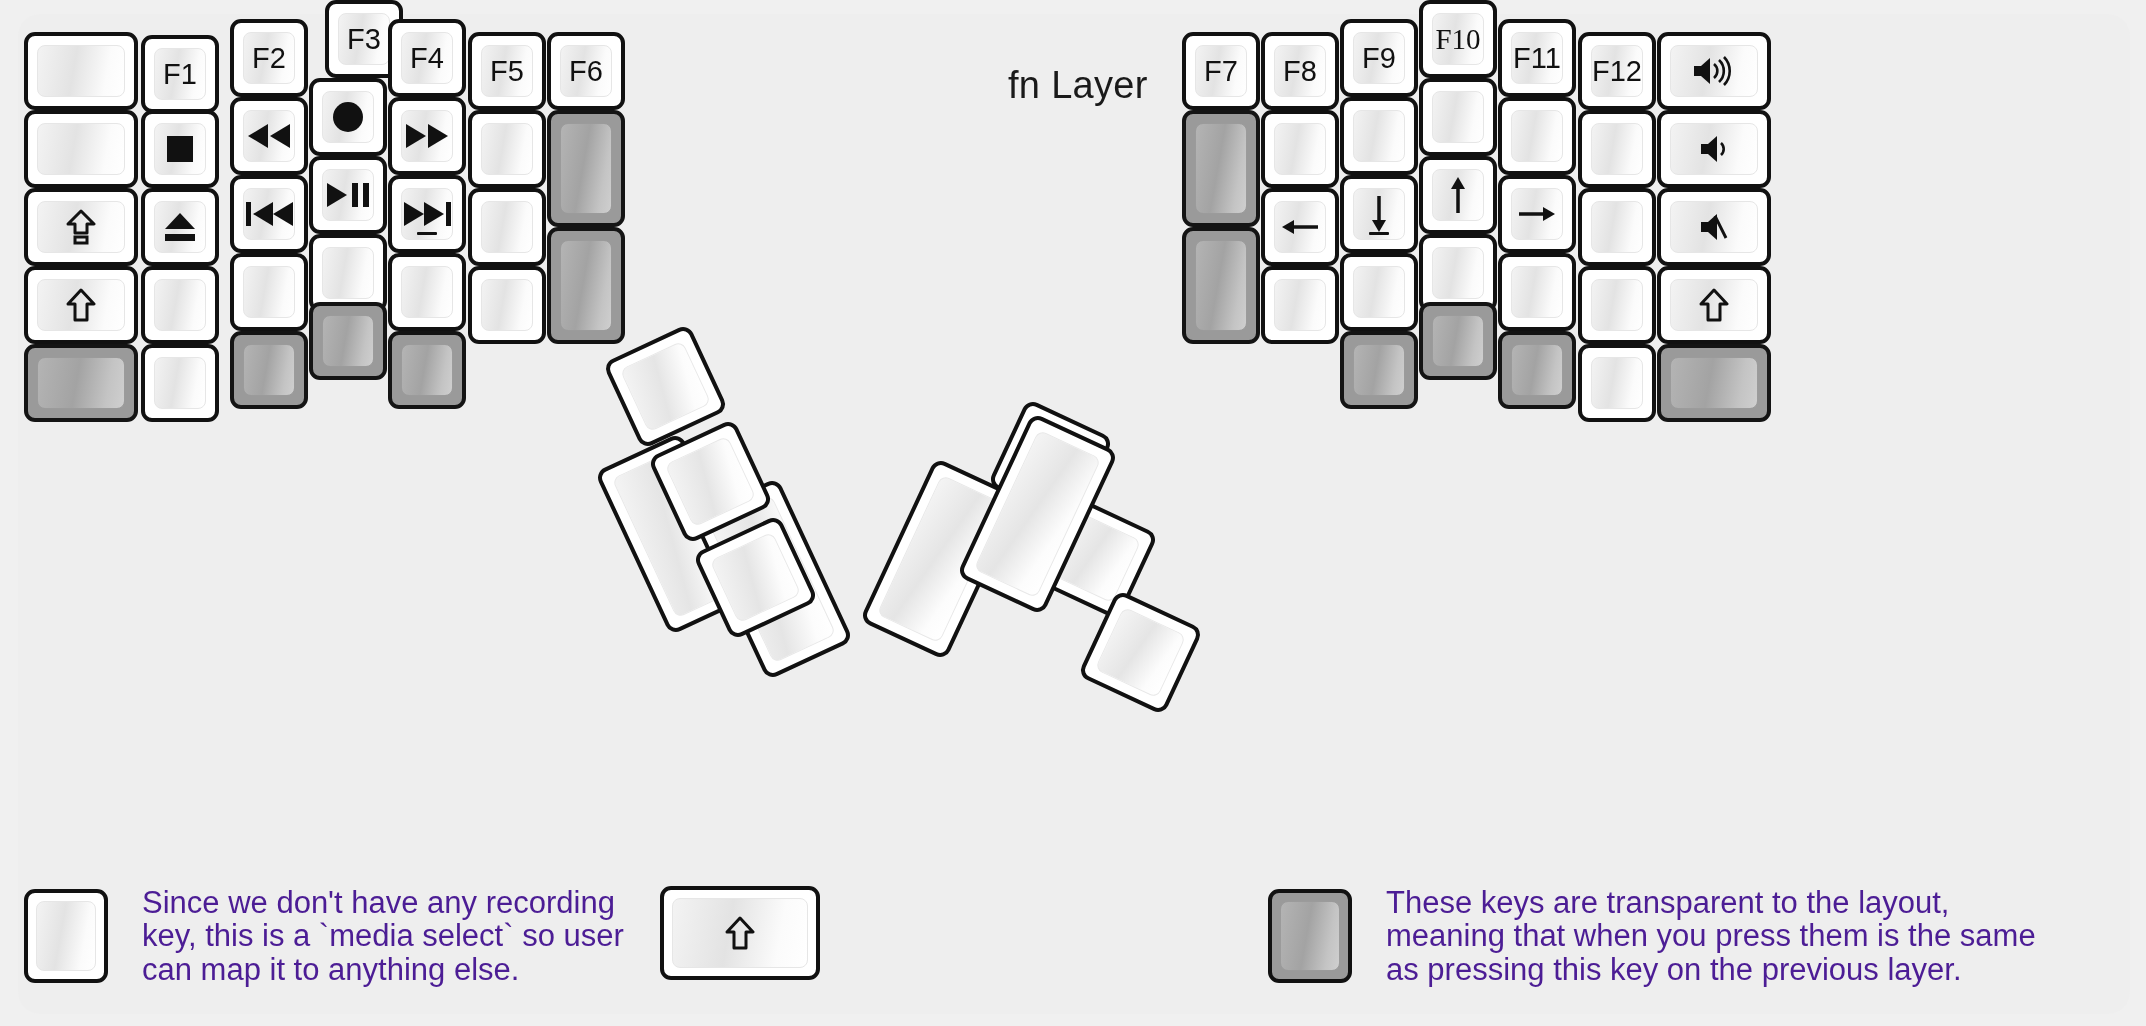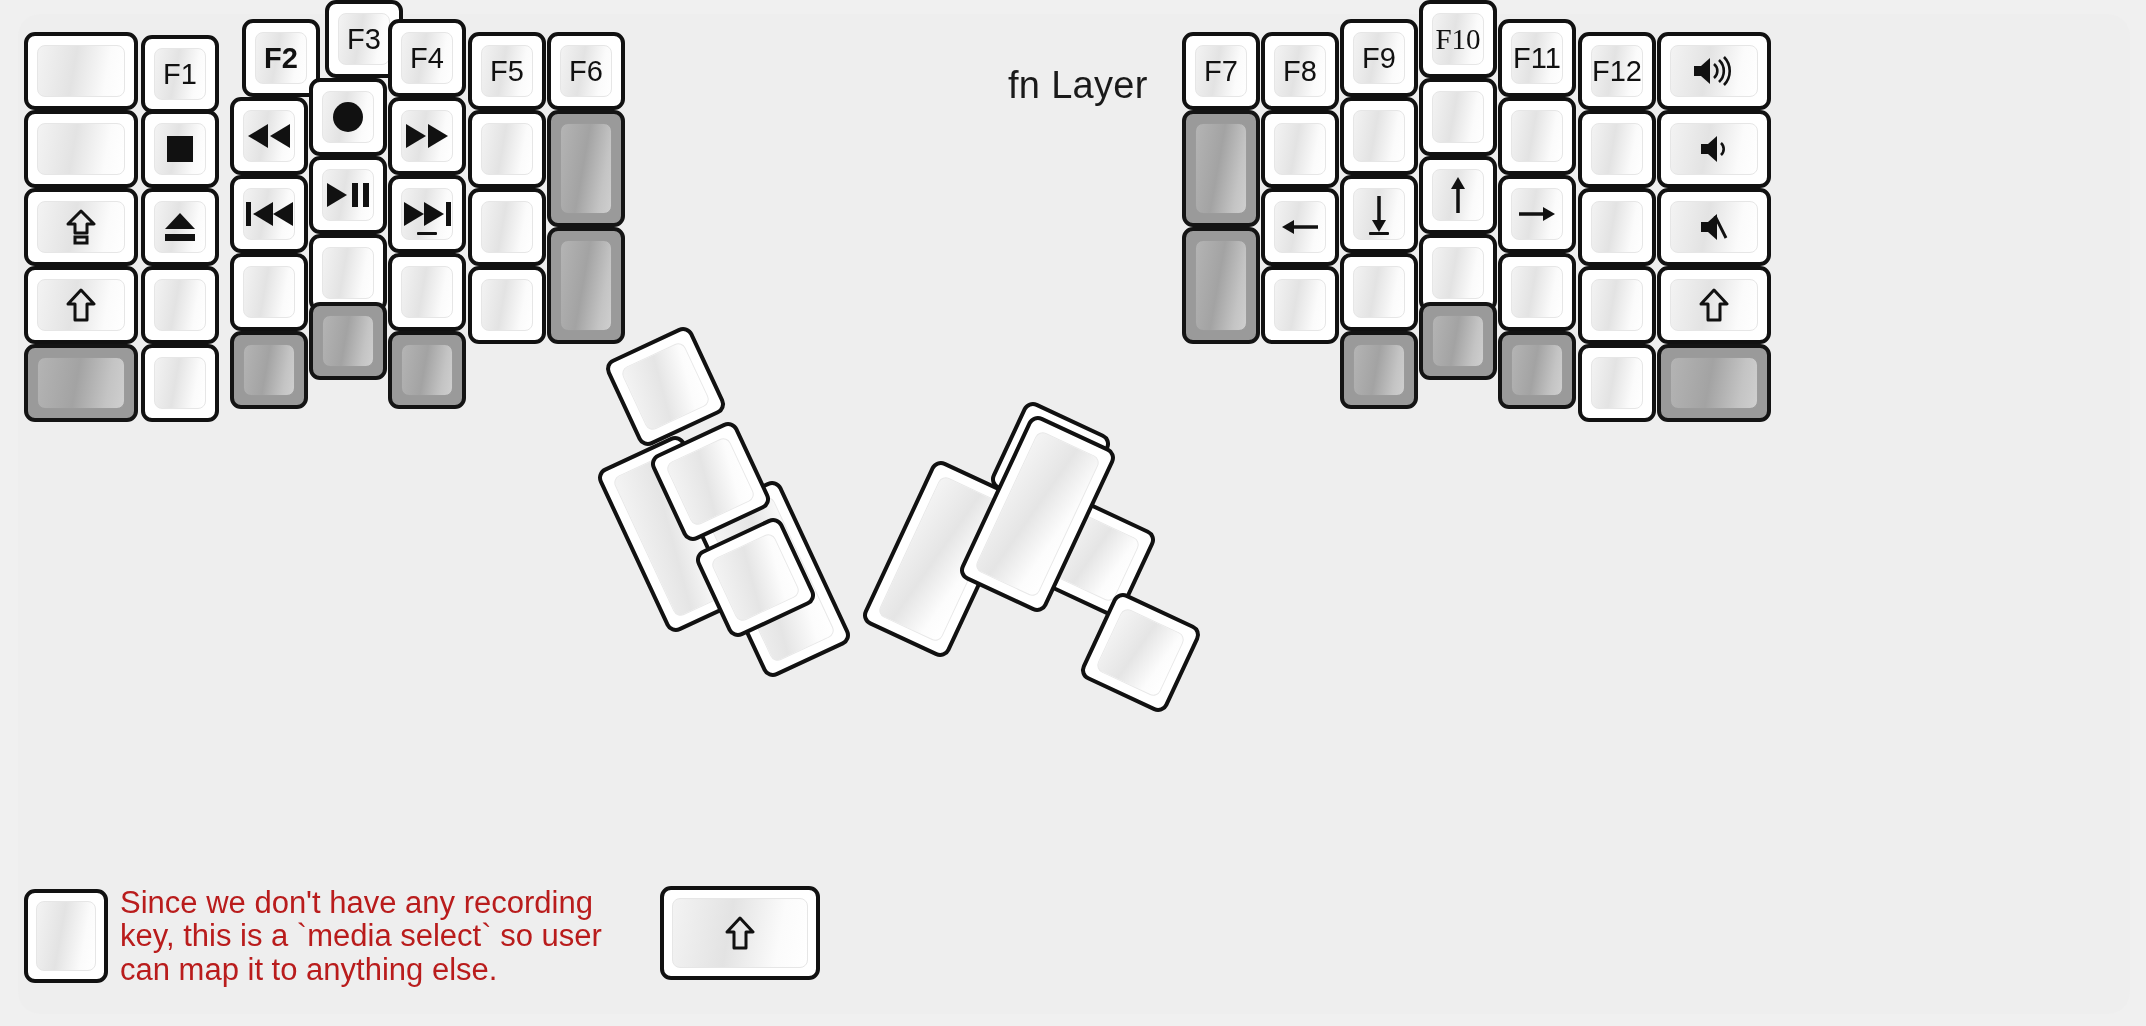--- a/index.html
+++ b/index.html
@@ -39,21 +39,21 @@
   .tk .cap{position:absolute;left:9px;top:9px;right:9px;bottom:9px;border-radius:8px;
            background:linear-gradient(100deg,#f4f4f4 0%,#e5e5e5 45%,#fcfcfc 80%,#ffffff 100%);
            border:1px solid #e8e8e8;}
 
   
   #legend{position:absolute;left:0;top:872px;width:2146px;height:154px;}
   .lg{position:absolute;display:flex;align-items:center;}
   .lg .lgkey{position:relative;box-sizing:border-box;border:4px solid #111;border-radius:11px;flex:0 0 auto;}
   .lg .lgkey .cap{position:absolute;left:8px;top:8px;right:8px;bottom:8px;border-radius:8px;
                   display:flex;align-items:center;justify-content:center;}
-  .lg .lgtext{margin-left:12px;font-size:31px;line-height:1.08;color:#b91c1c;white-space:pre-line;}
+  .lg .lgtext{margin-left:34px;font-size:31px;line-height:1.08;color:#4c1d95;white-space:pre-line;}
 </style>
 </head>
 <body>
 
 <div id="panel">
   <div id="title">fn Layer</div>
   <div id="keys">
       <div class="key k-w" style="left: 6px; top: 18px; width: 114px; height: 78px;">
         <div class="cap"></div>
       </div>
@@ -105,21 +105,21 @@
             </svg>
           </span>
         </div>
       </div>
       <div class="key k-w" style="left: 123px; top: 252px; width: 78px; height: 78px;">
         <div class="cap"></div>
       </div>
       <div class="key k-w" style="left: 123px; top: 330px; width: 78px; height: 78px;">
         <div class="cap"></div>
       </div>
-      <div class="key k-w" style="left: 224px; top: 5px; width: 78px; height: 78px; font-weight: bold;">
+      <div class="key k-w" style="left: 212px; top: 5px; width: 78px; height: 78px;">
         <div class="cap">
           <span class="lbl">F2</span>
         </div>
       </div>
       <div class="key k-w" style="left: 212px; top: 83px; width: 78px; height: 78px;">
         <div class="cap">
           <span>
             <svg class="g" width="46" height="28" viewBox="0 0 46 28">
               <polygon points="22,2 22,26 2,14" fill="#111"></polygon>
               <polygon points="44,2 44,26 24,14" fill="#111"></polygon>
@@ -449,13 +449,21 @@
       <div class="lgkey k-w" style="width: 160px; height: 94px;">
         <div class="cap">
           <span>
             <svg class="g" width="30" height="34" viewBox="0 0 30 34">
               <polygon points="15,2 28,16 21,16 21,32 9,32 9,16 2,16" fill="none" stroke="#111" stroke-width="3" stroke-linejoin="round"></polygon>
             </svg>
           </span>
         </div>
       </div>
     </div>
+    <div class="lg" style="left: 1268px; top: 14px;">
+      <div class="lgkey k-t" style="width: 84px; height: 94px;">
+        <div class="cap"></div>
+      </div>
+      <div class="lgtext">These keys are transparent to the layout,
+meaning that when you press them is the same
+as pressing this key on the previous layer.</div>
+    </div>
   </div>
 
 </body></html>

